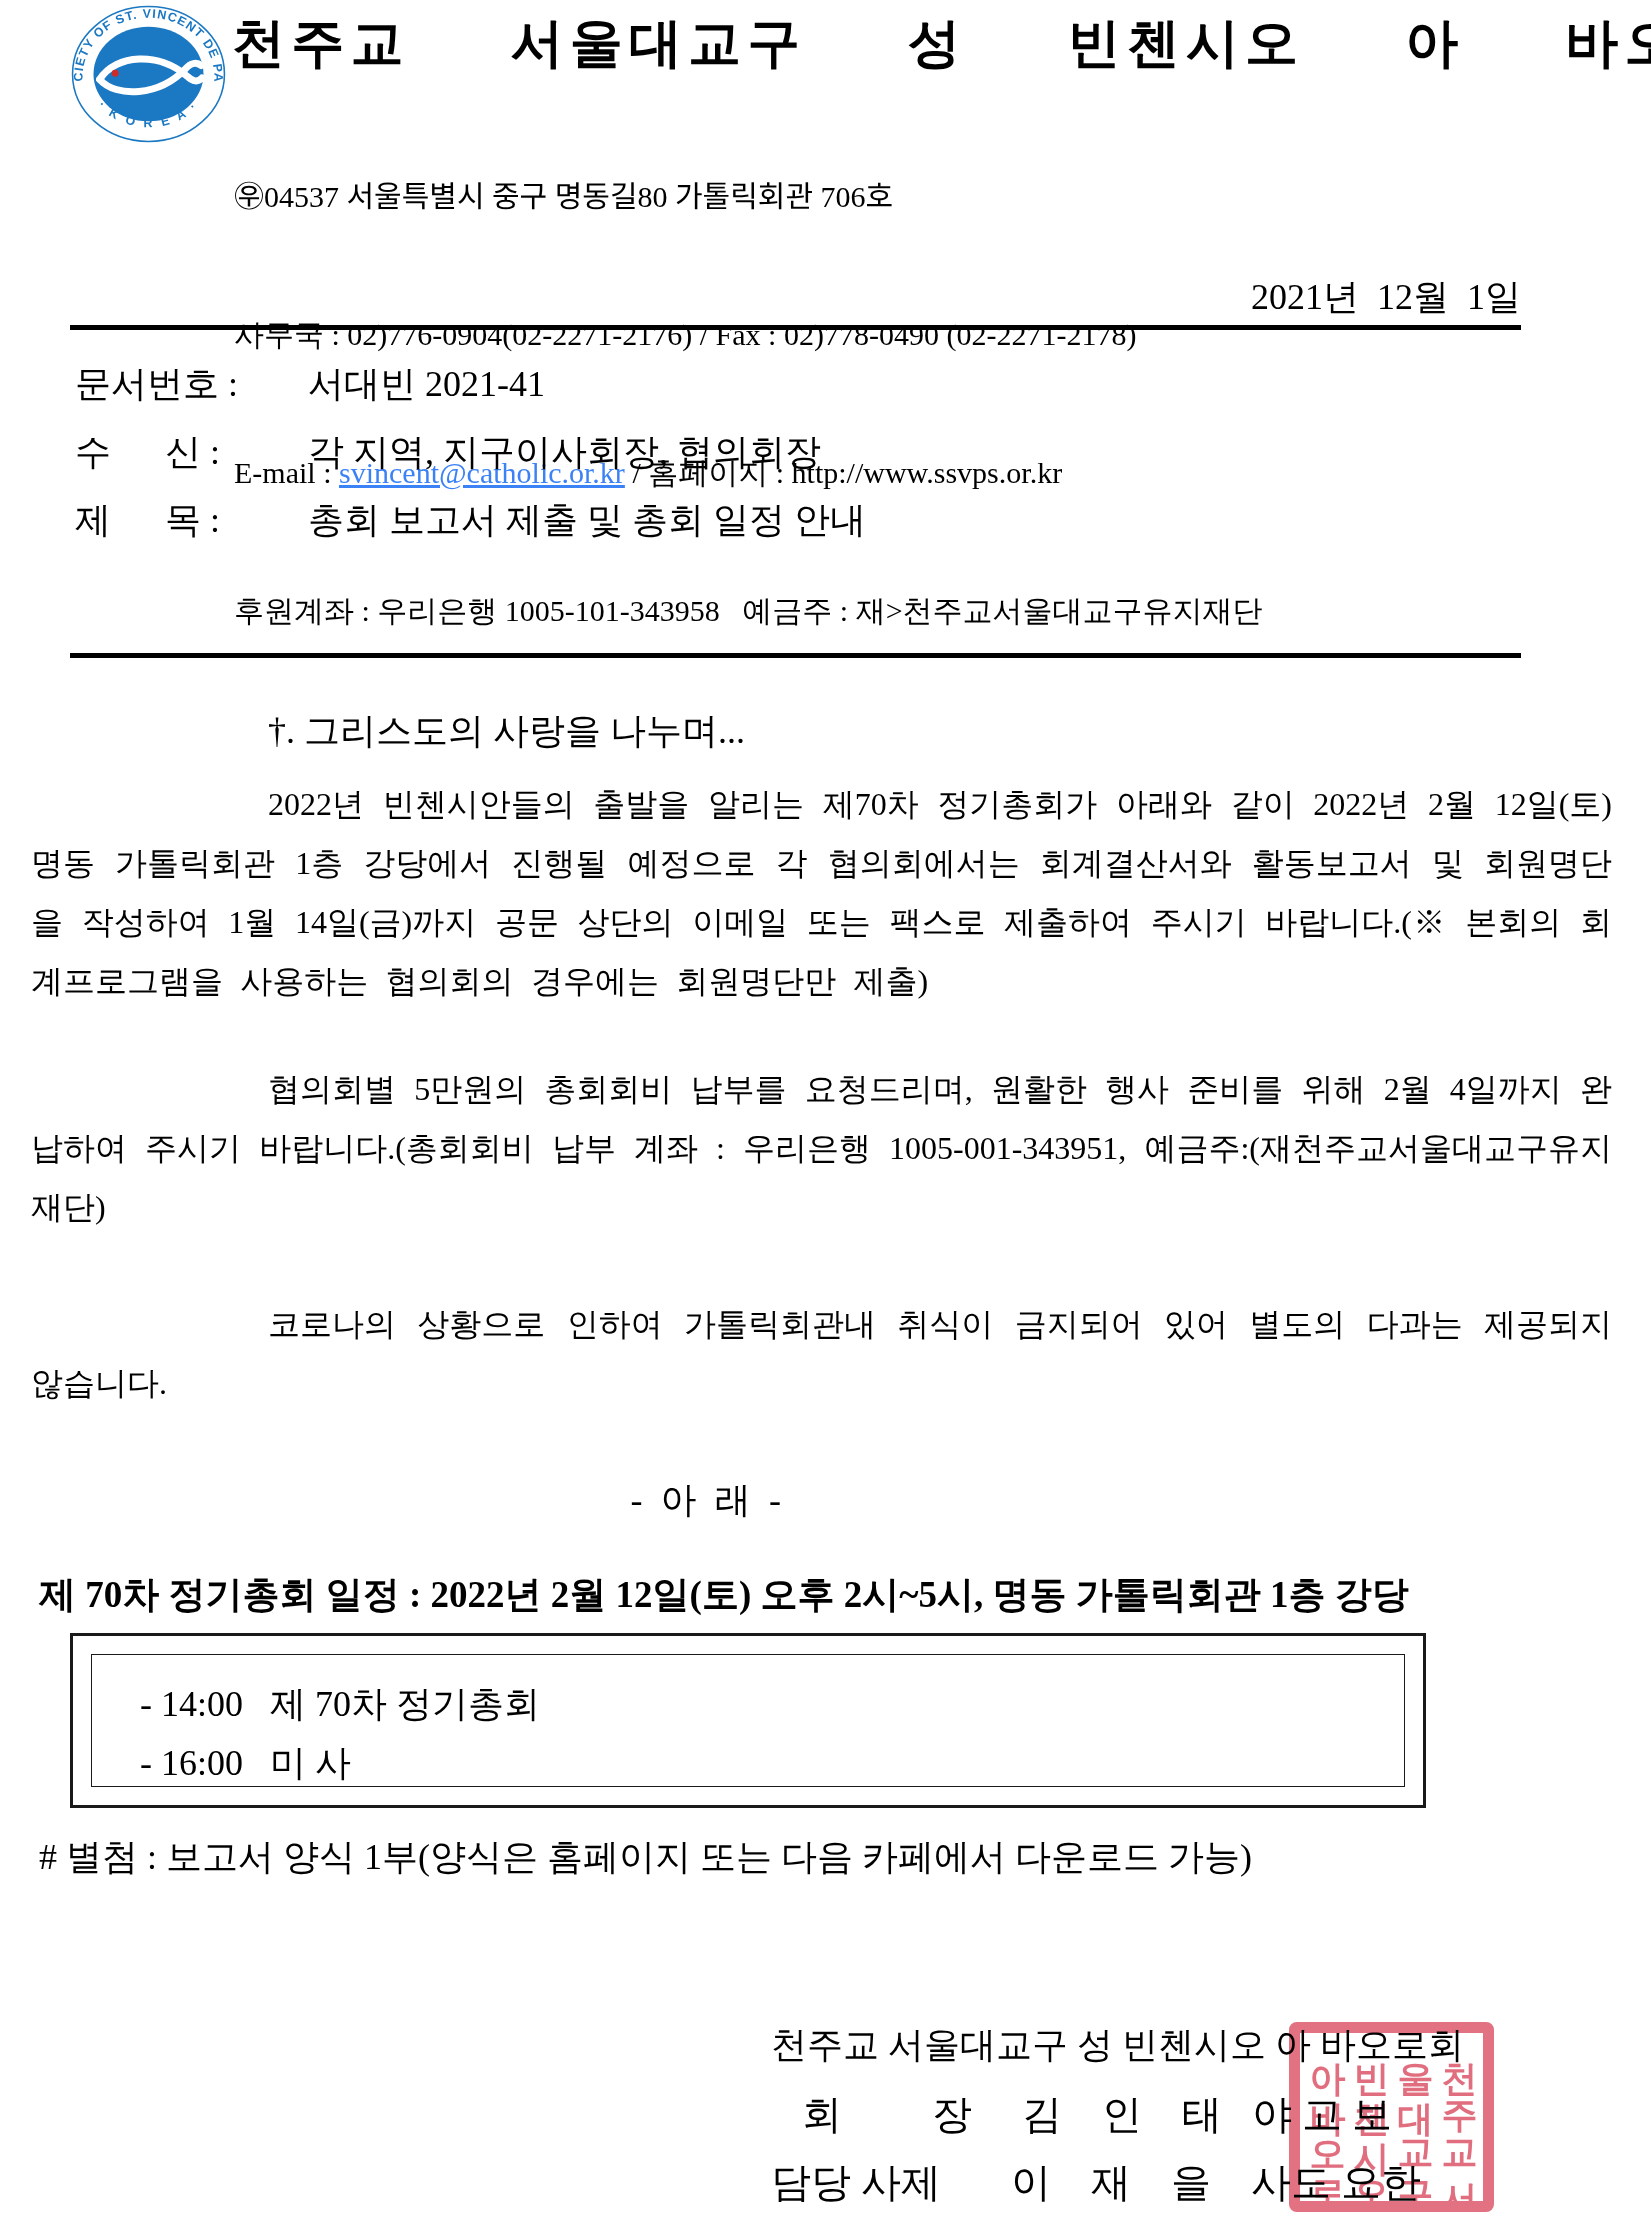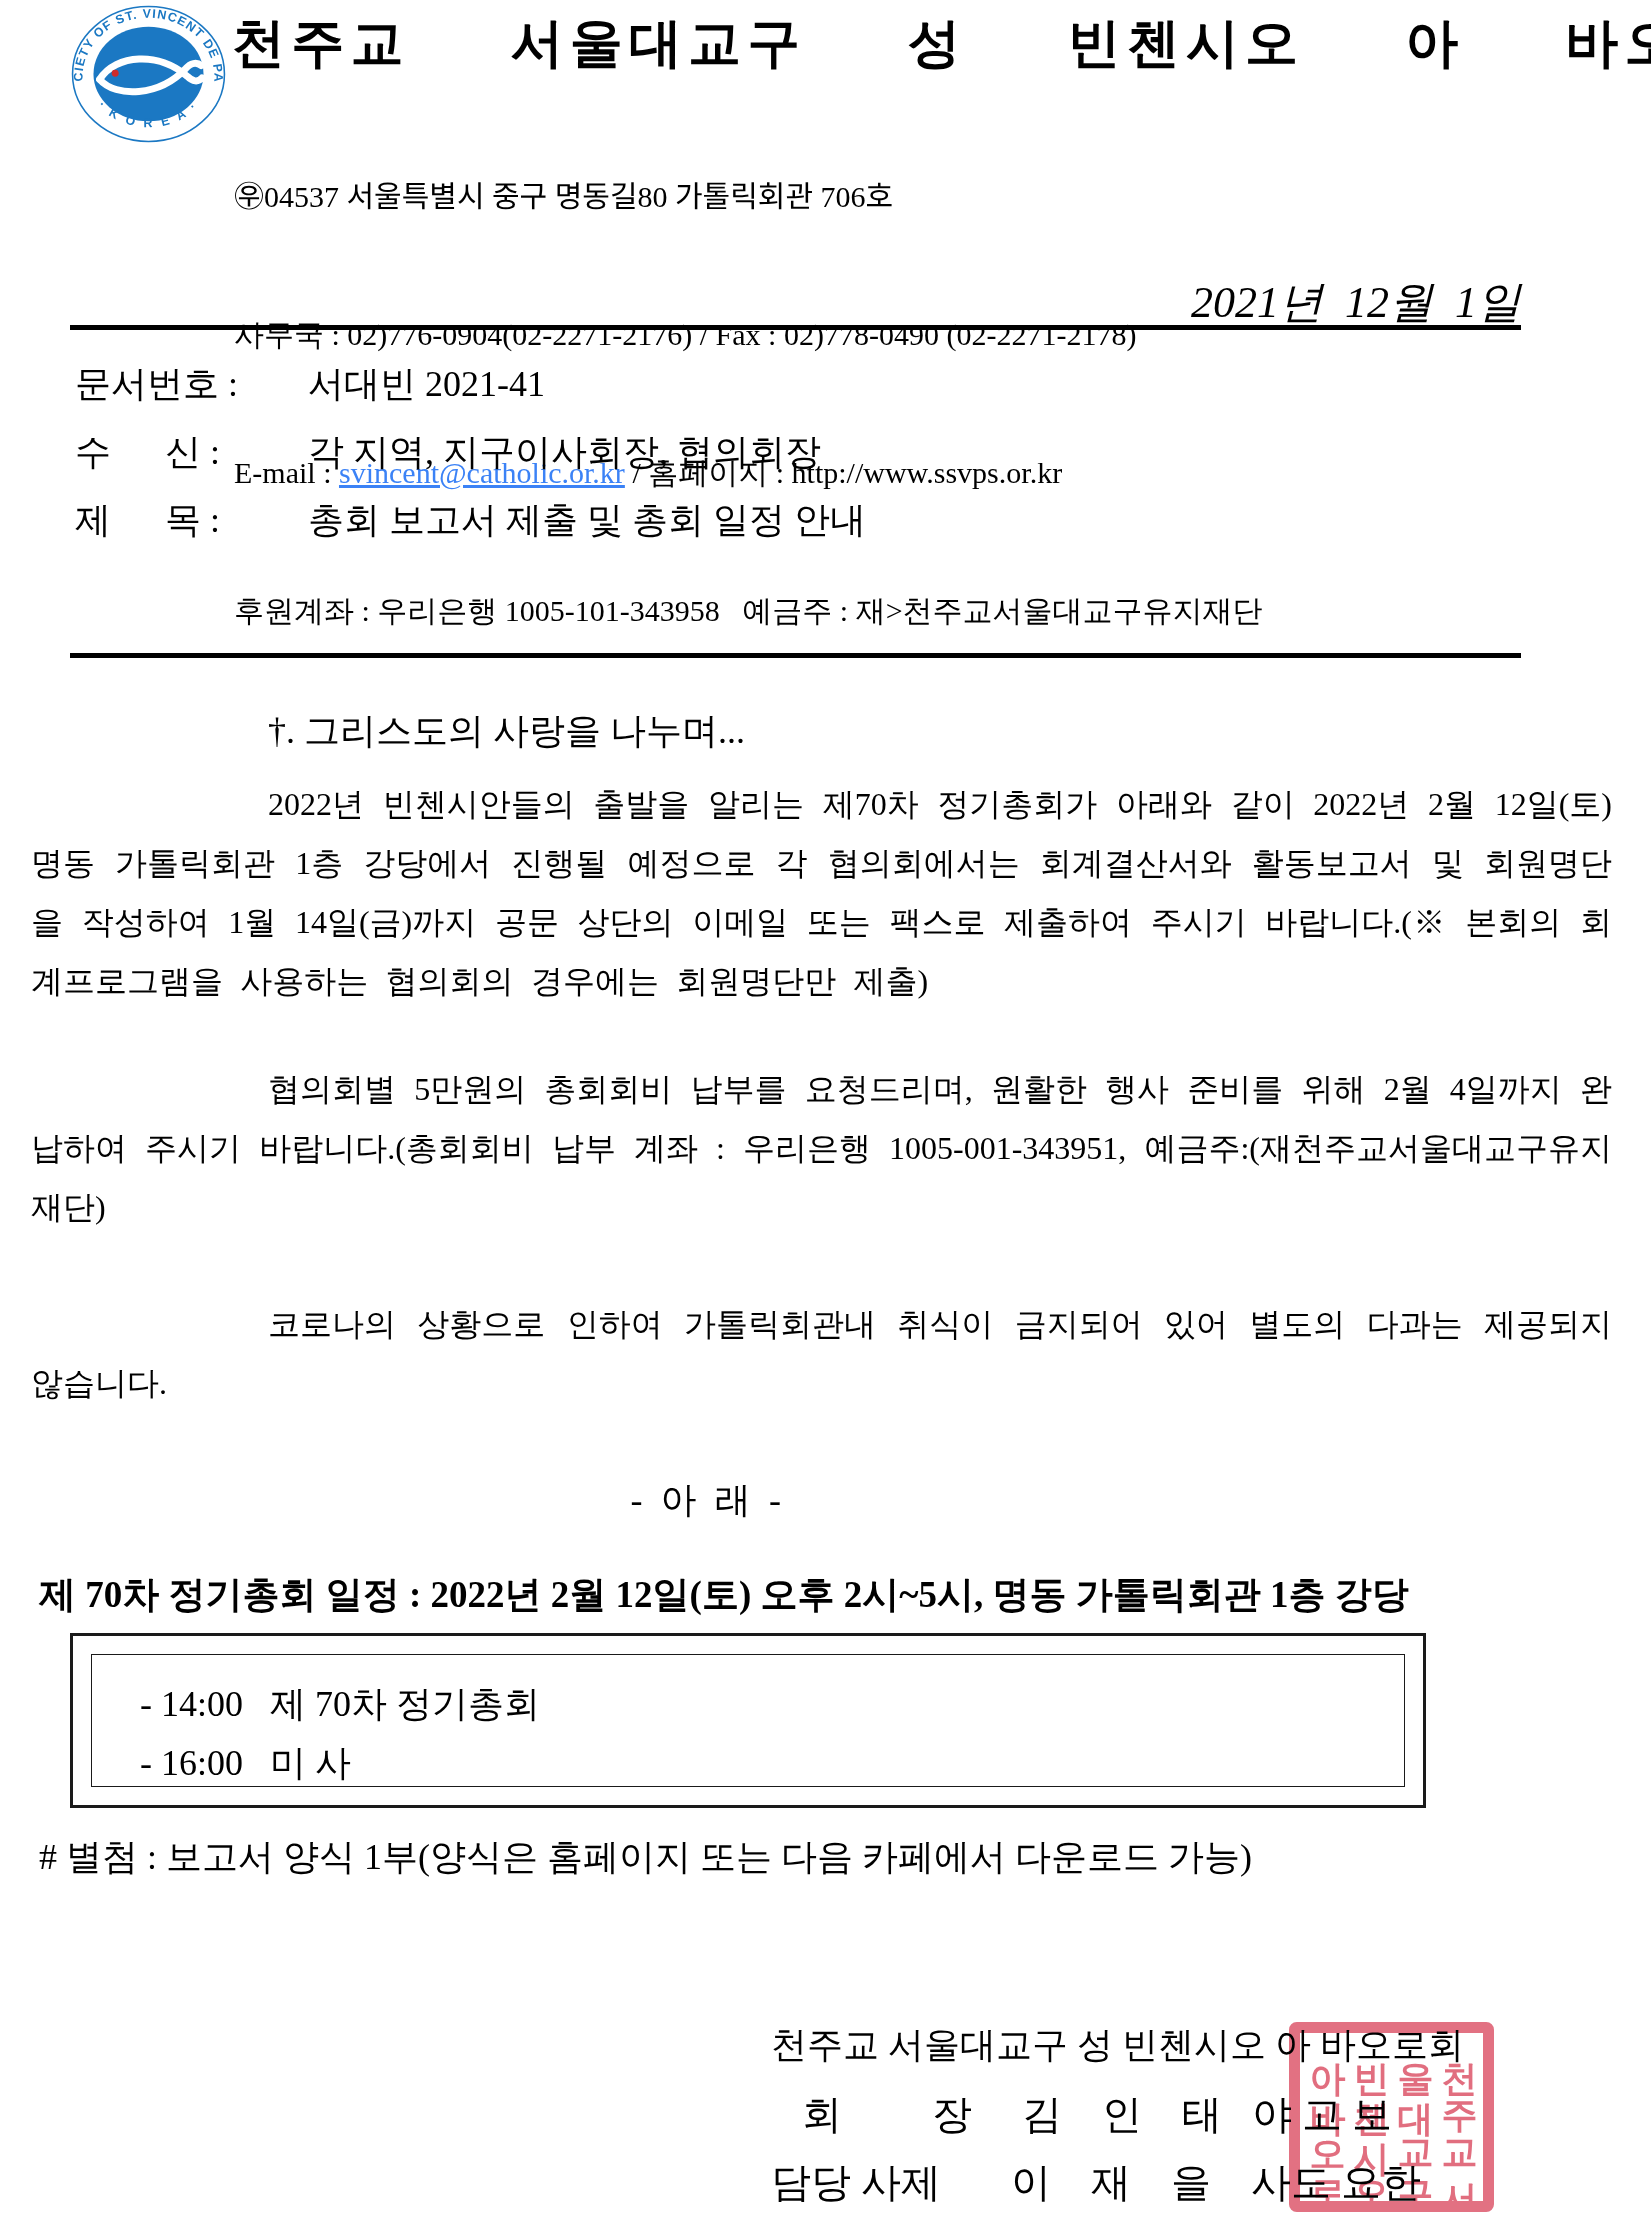--- a/index.html
+++ b/index.html
@@ -18,21 +18,21 @@
     font-size:53px;font-weight:800;letter-spacing:6.2px;word-spacing:31px;
     white-space:pre;color:#000;
   }
   .contact{
     position:absolute;left:234px;top:82px;width:1317px;
     font-size:30px;line-height:46px;white-space:pre;
   }
   .contact .email-link{color:#3b82f6;text-decoration:underline;text-align:center;}
   .date-line{
     position:absolute;right:131px;top:273px;
-    font-size:44px;white-space:pre;font-style:italic;
+    font-size:36px;white-space:pre;
   }
   .hrule{position:absolute;left:70px;width:1451px;height:5.4px;background:#000;}
   .rule1{top:325px;}
   .rule2{top:653px;}
   
   .docinfo{position:absolute;left:75px;top:350px;width:1472px;font-size:36px;}
   .docinfo .row{height:68px;display:flex;align-items:center;}
   .docinfo .lbl{display:inline-block;width:198px;white-space:pre;}
   .docinfo .val{white-space:pre;margin-left:35px;}
   

